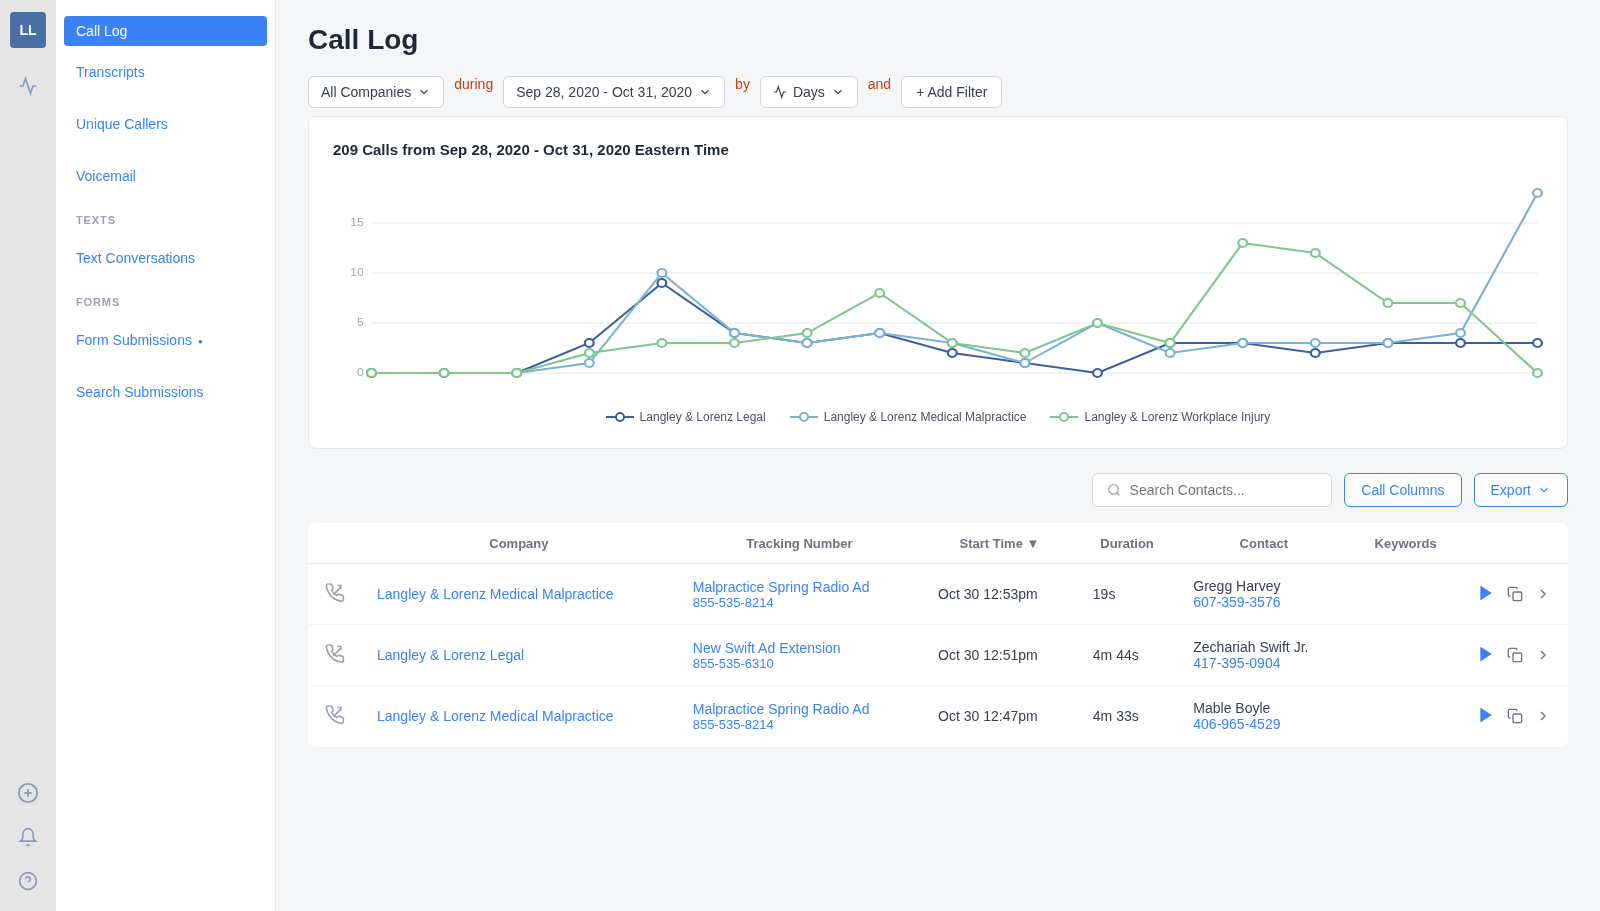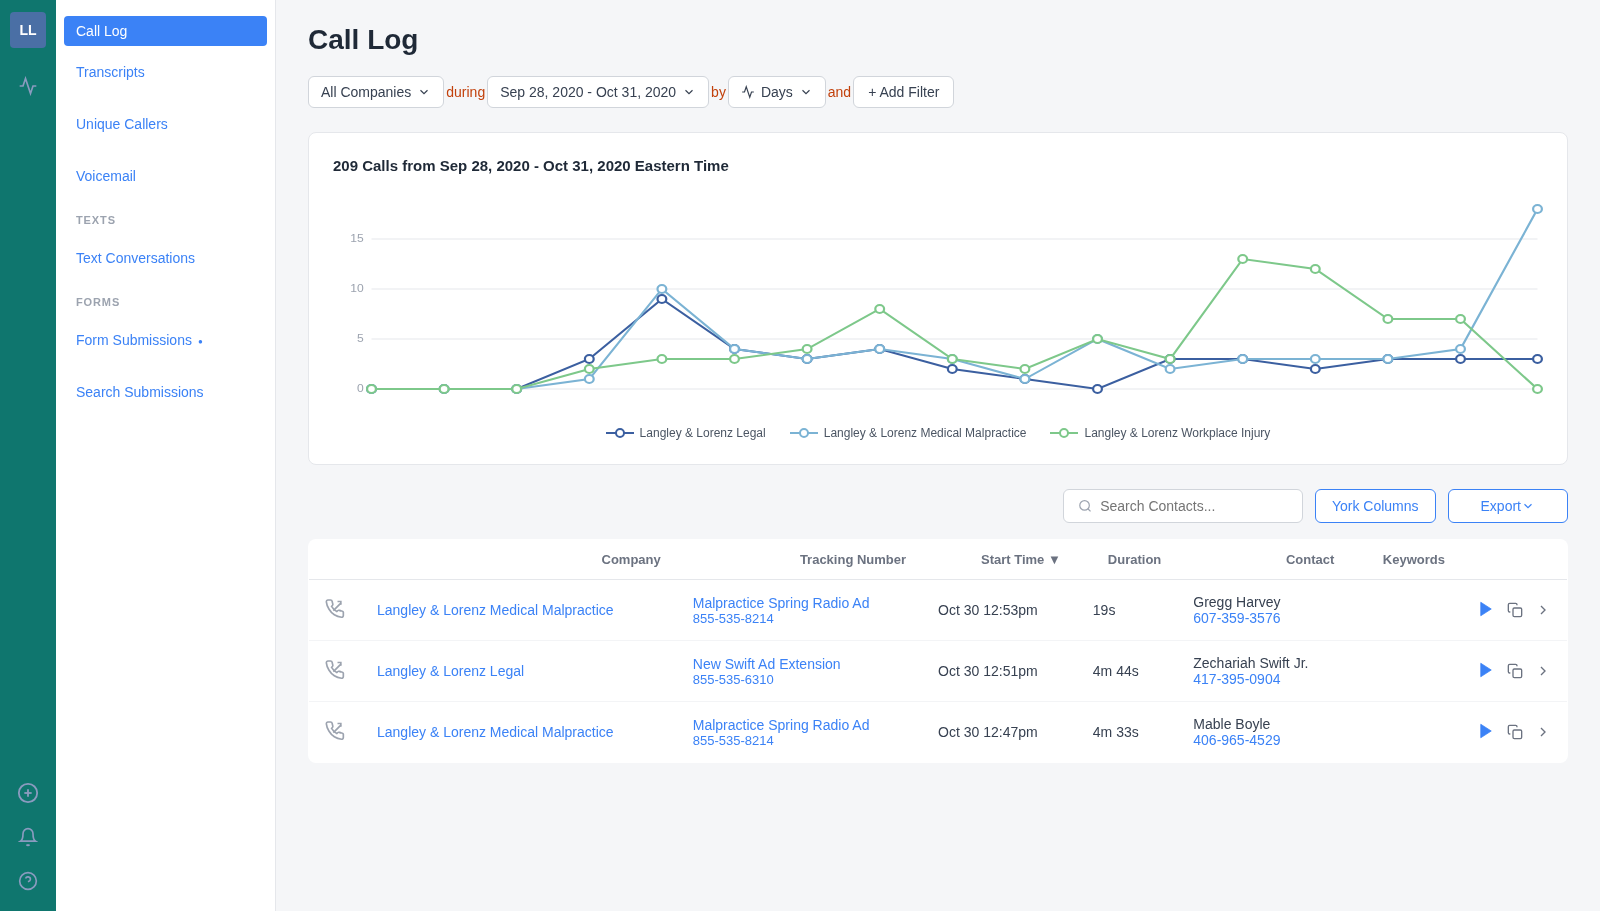--- a/index.html
+++ b/index.html
@@ -1,21 +1,21 @@
 <!DOCTYPE html>
 <html><head>
   <meta charset="utf-8">
   <style>
     * { box-sizing: border-box; margin: 0; padding: 0; }
     body { font-family: -apple-system, BlinkMacSystemFont, 'Segoe UI', sans-serif; background: #f5f6f8; color: #333; font-size: 14px; display: flex; height: 100vh; overflow: hidden; }
 
     
     .icon-sidebar {
       width: 56px;
-      background: #0f766e;
+      background: #e5e5e5;
       display: flex;
       flex-direction: column;
       align-items: center;
       padding: 12px 0;
       gap: 8px;
       flex-shrink: 0;
     }
     .avatar {
       width: 36px; height: 36px;
       background: #4a6fa5;
@@ -86,23 +86,22 @@
     .page-title {
       font-size: 28px;
       font-weight: 600;
       color: #1f2937;
       margin-bottom: 20px;
     }
 
     
     .filter-bar {
       display: flex;
-      align-items: center;
-      gap: 2px;
-      margin-bottom: 24px;
+      gap: 10px;
+      margin-bottom: 8px;
       flex-wrap: wrap;
     }
     .filter-dropdown {
       display: flex; align-items: center; gap: 6px;
       border: 1px solid #d1d5db;
       border-radius: 6px;
       padding: 7px 12px;
       background: white;
       cursor: pointer;
       font-size: 14px;
@@ -178,42 +177,42 @@
     .edit-columns-btn {
       border: 1px solid #3b82f6;
       border-radius: 6px;
       padding: 8px 16px;
       background: white;
       cursor: pointer;
       font-size: 14px;
       color: #3b82f6;
     }
     .export-btn {
-      display: flex; align-items: center; 
+      display: flex; align-items: center; gap: 6px;
       border: 1px solid #3b82f6;
       border-radius: 6px;
-      padding: 8px 32px;
+      padding: 8px 16px;
       background: white;
       cursor: pointer;
       font-size: 14px;
       color: #3b82f6;
     }
 
     
     .data-table {
       width: 100%;
       border-collapse: collapse;
       background: white;
       border: 1px solid #e5e7eb;
       border-radius: 8px;
       overflow: hidden;
     }
     .data-table th {
       padding: 12px 16px;
-      text-align: right;
+      text-align: center;
       font-size: 13px;
       font-weight: 600;
       color: #6b7280;
       border-bottom: 1px solid #e5e7eb;
       background: white;
     }
     .data-table td {
       padding: 14px 16px;
       font-size: 14px;
       color: #374151;
@@ -433,21 +432,21 @@
   </div>
 
   <div class="table-toolbar">
     <div class="search-box">
       <svg width="16" height="16" viewBox="0 0 24 24" fill="none" stroke="#9ca3af" stroke-width="2">
         <circle cx="11" cy="11" r="8"></circle>
           <line x1="21" y1="21" x2="16.65" y2="16.65"></line>
       </svg>
       <input type="text" placeholder="Search Contacts..." style="">
     </div>
-    <button class="edit-columns-btn">York Columns</button>
+    <button class="edit-columns-btn">Call Columns</button>
     <button class="export-btn">
       <span>Export</span>
       <svg width="14" height="14" viewBox="0 0 24 24" fill="none" stroke="currentColor" stroke-width="2">
           <polyline points="6 9 12 15 18 9"></polyline>
         </svg>
     </button>
   </div>
 
   <table class="data-table">
     <thead>

